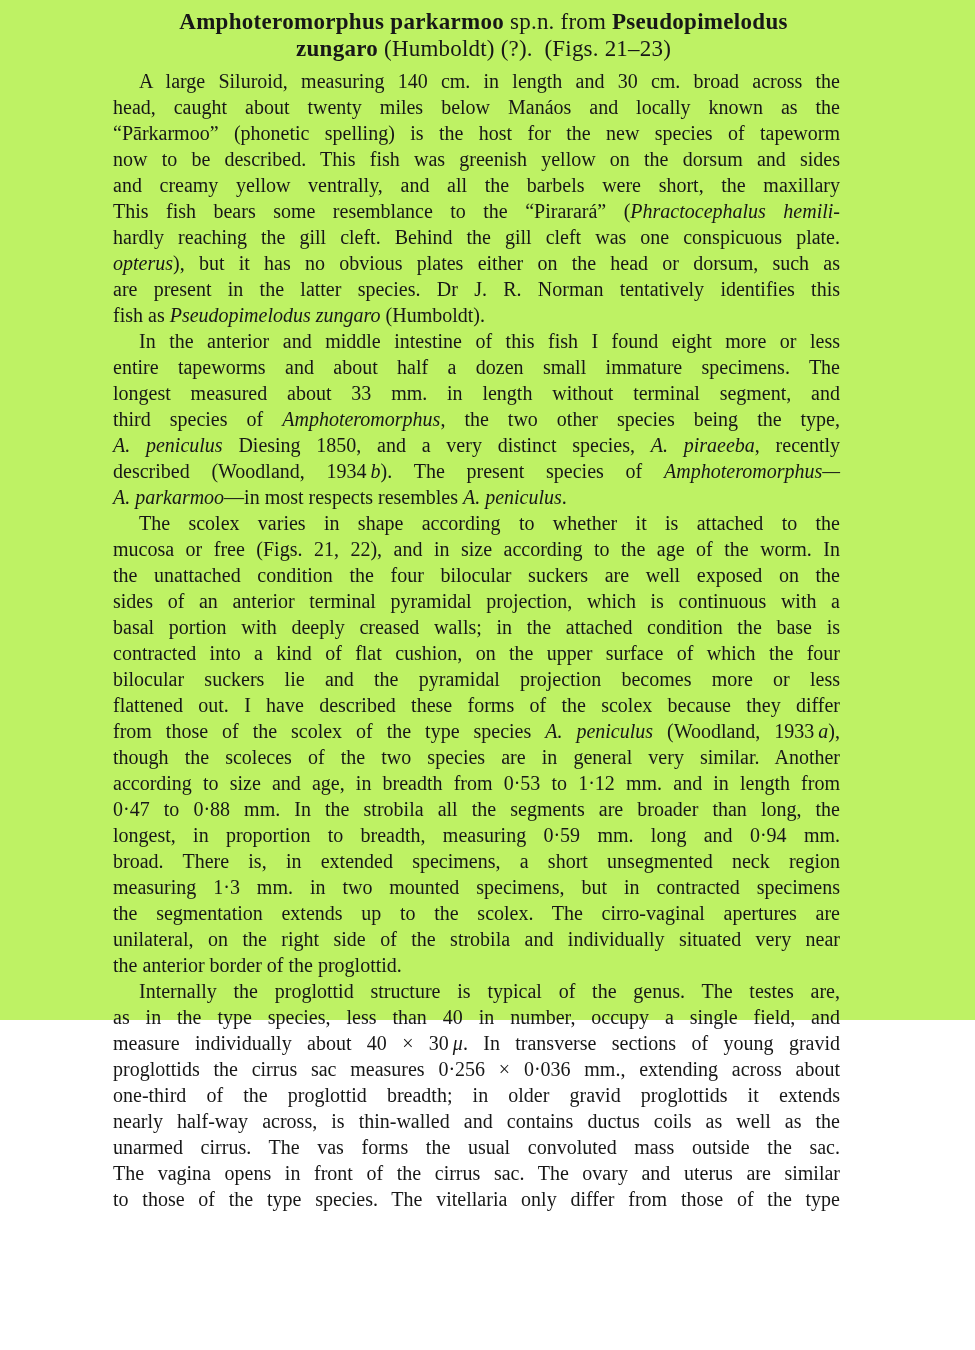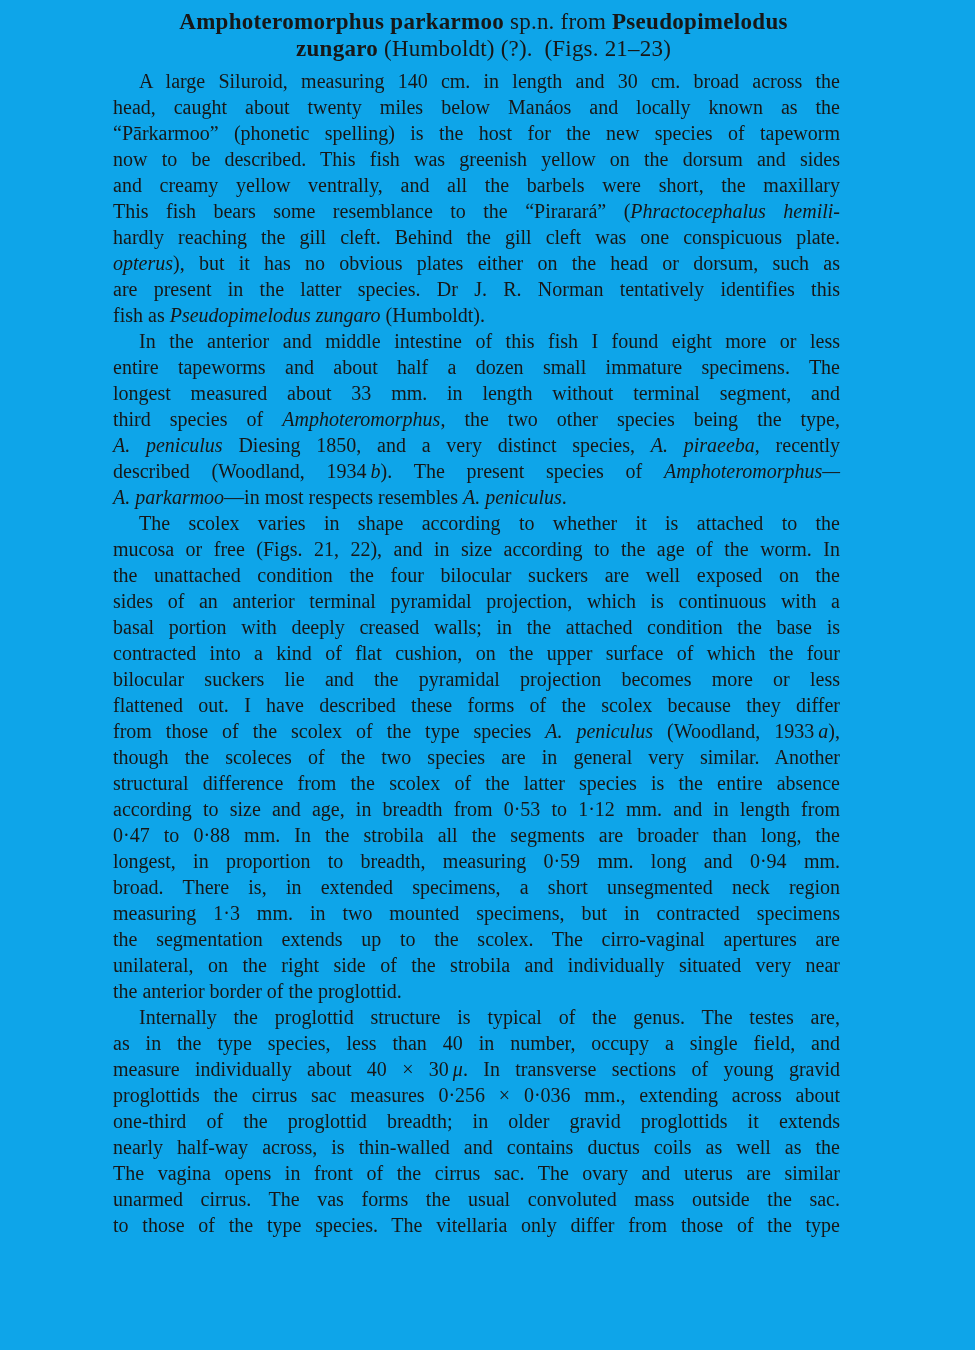--- a/index.html
+++ b/index.html
@@ -10,23 +10,23 @@
   body {
     width: 975px;
     height: 1350px;
     overflow: hidden;
     font-family: "Liberation Serif", "DejaVu Serif", serif;
     color: #171717;
   }
   .page {
     box-sizing: border-box;
     width: 975px;
-    height: 1350px;
+    height: 1020px;
     padding: 8px 0 0 113px;
-    background: #0ea5e9;
+    background: #bef264;
   }
   .column {
     width: 727px;
   }
   .title-block {
     margin-left: 14px;
     margin-bottom: 6px;
   }
   .title-line {
     font-size: 23px;
@@ -94,36 +94,35 @@
           <div class="line indent"><span>The scolex varies in shape according to whether it is attached to the</span></div>
           <div class="line"><span>mucosa or free (Figs. 21, 22), and in size according to the age of the worm. In</span></div>
           <div class="line"><span>the unattached condition the four bilocular suckers are well exposed on the</span></div>
           <div class="line"><span>sides of an anterior terminal pyramidal projection, which is continuous with a</span></div>
           <div class="line"><span>basal portion with deeply creased walls; in the attached condition the base is</span></div>
           <div class="line"><span>contracted into a kind of flat cushion, on the upper surface of which the four</span></div>
           <div class="line"><span>bilocular suckers lie and the pyramidal projection becomes more or less</span></div>
           <div class="line"><span>flattened out. I have described these forms of the scolex because they differ</span></div>
           <div class="line"><span>from those of the scolex of the type species </span><i>A. peniculus</i><span> (Woodland, 1933 </span><i>a</i><span>),</span></div>
           <div class="line"><span>though the scoleces of the two species are in general very similar. Another</span></div>
-          <div class="line"><span>structural difference from the scolex of the latter species is the entire absence</span></div>
           <div class="line"><span>according to size and age, in breadth from 0·53 to 1·12 mm. and in length from</span></div>
           <div class="line"><span>0·47 to 0·88 mm. In the strobila all the segments are broader than long, the</span></div>
           <div class="line"><span>longest, in proportion to breadth, measuring 0·59 mm. long and 0·94 mm.</span></div>
           <div class="line"><span>broad. There is, in extended specimens, a short unsegmented neck region</span></div>
           <div class="line"><span>measuring 1·3 mm. in two mounted specimens, but in contracted specimens</span></div>
           <div class="line"><span>the segmentation extends up to the scolex. The cirro-vaginal apertures are</span></div>
           <div class="line"><span>unilateral, on the right side of the strobila and individually situated very near</span></div>
           <div class="line flush"><span>the anterior border of the proglottid.</span></div>
         </div>
         <div class="paragraph">
           <div class="line indent"><span>Internally the proglottid structure is typical of the genus. The testes are,</span></div>
           <div class="line"><span>as in the type species, less than 40 in number, occupy a single field, and</span></div>
           <div class="line"><span>measure individually about 40 × 30 </span><i>μ</i><span>. In transverse sections of young gravid</span></div>
           <div class="line"><span>proglottids the cirrus sac measures 0·256 × 0·036 mm., extending across about</span></div>
           <div class="line"><span>one-third of the proglottid breadth; in older gravid proglottids it extends</span></div>
           <div class="line"><span>nearly half-way across, is thin-walled and contains ductus coils as well as the</span></div>
+          <div class="line"><span>unarmed cirrus. The vas forms the usual convoluted mass outside the sac.</span></div>
           <div class="line"><span>The vagina opens in front of the cirrus sac. The ovary and uterus are similar</span></div>
-          <div class="line"><span>unarmed cirrus. The vas forms the usual convoluted mass outside the sac.</span></div>
           <div class="line"><span>to those of the type species. The vitellaria only differ from those of the type</span></div>
         </div>
       </div>
   </div>
 </div>
 
 </body></html>

